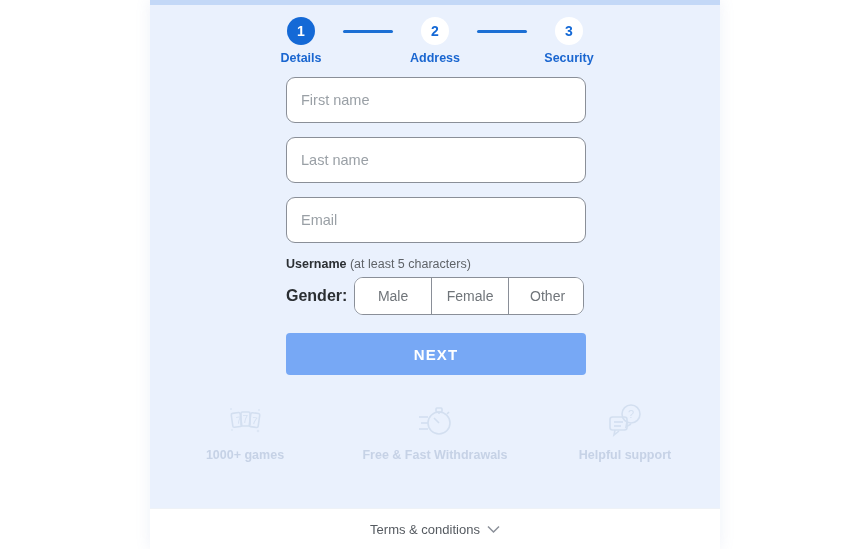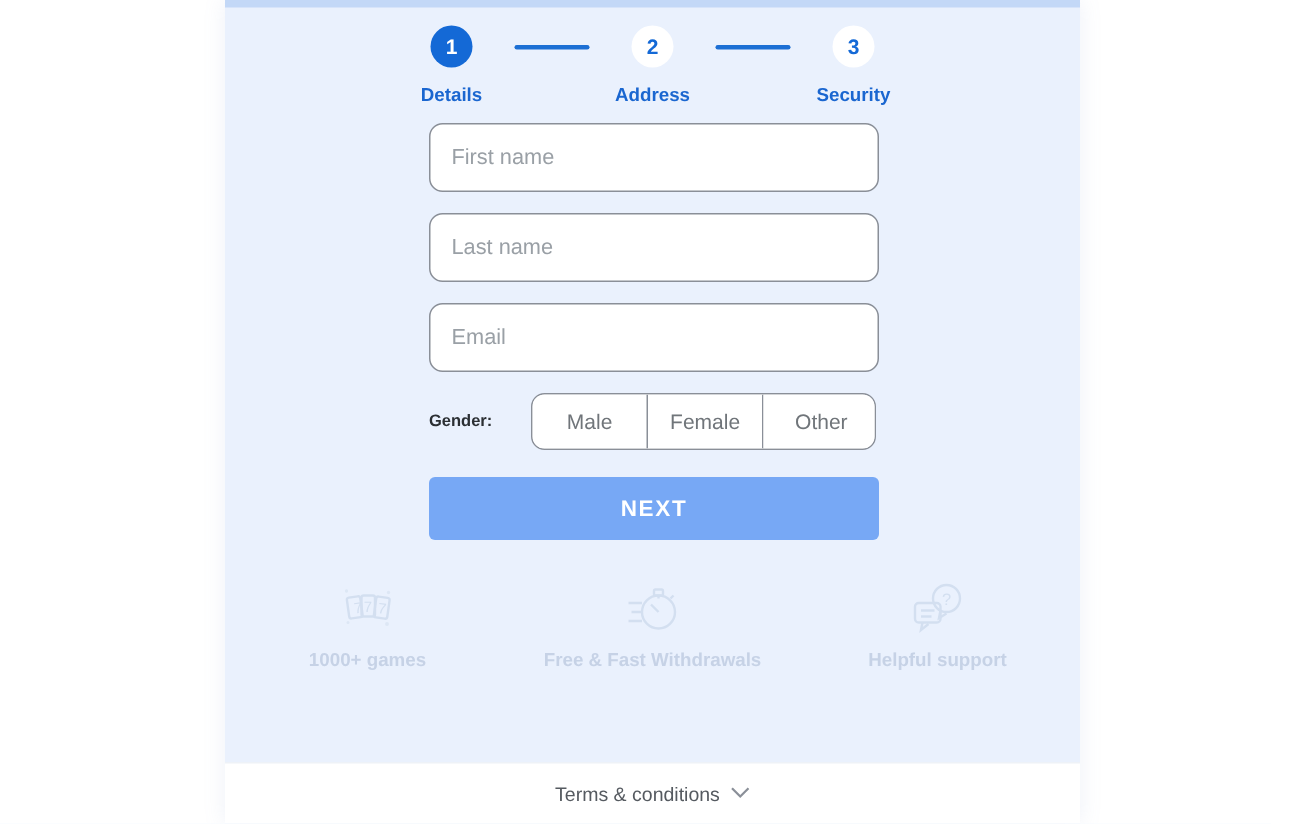--- a/index.html
+++ b/index.html
@@ -26,40 +26,40 @@
     padding-top: 12px;
   }
   .step { width: 84px; display: flex; flex-direction: column; align-items: center; }
   .step-circle {
     width: 28px; height: 28px; border-radius: 50%;
     display: flex; align-items: center; justify-content: center;
     font-size: 14px; font-weight: bold; line-height: 1;
   }
   .step-circle.active { background: #1469d6; color: #ffffff; }
   .step-circle.inactive { background: #ffffff; color: #1469d6; }
-  .step-label { margin-top: 11px; font-size: 12.5px; font-weight: bold; color: #1a66d0; }
+  .step-label { margin-top: 6px; font-size: 12.5px; font-weight: bold; color: #1a66d0; }
   .step-conn { width: 50px; height: 3px; background: #1c6fd4; margin-top: 13px; border-radius: 2px; }
 
   
   .fields { margin-top: 12px; padding: 0 136px 0 136px; }
   .field-input {
     display: block; width: 300px; height: 46px;
     background: #ffffff; border: 1px solid #8a8f98; border-radius: 9px;
     font-size: 14.5px; color: #3c4043; padding: 3px 14px; margin-bottom: 14px;
     font-family: "Liberation Sans", sans-serif; outline: none;
   }
   .field-input::placeholder { color: #9aa0a6; }
 
   .uname-label { font-size: 12.5px; color: #2b2f33; margin-bottom: 5px; }
   .uname-label b { font-weight: bold; }
   .uname-label span { color: #5f6368; }
 
   
   .gender-row { display: flex; align-items: center; margin-top: 6px; margin-bottom: 18px; }
-  .gender-label { font-size: 11px; font-weight: bold; color: #2b2f33; width: 69px; }
+  .gender-label { font-size: 16px; font-weight: bold; color: #2b2f33; width: 69px; }
   .seg {
     display: flex; height: 38px; border: 1px solid #8a8f98; border-radius: 9px;
     overflow: hidden; background: #fff;
   }
   .seg-btn {
     min-width: 77px; padding: 0 14px; display: flex; align-items: center; justify-content: center;
     font-size: 14px; color: #70757a; background: #ffffff; border: none;
     border-right: 1px solid #8a8f98; font-family: "Liberation Sans", sans-serif; cursor: pointer;
   }
   .seg-btn:last-child { border-right: none; }
@@ -119,20 +119,24 @@
       </div>
 
       <div class="fields">
 
         <input class="field-input" type="text" placeholder="First name" style="">
 
         <input class="field-input" type="text" placeholder="Last name" style="">
 
         <input class="field-input" type="text" placeholder="Email" style="">
 
+        <div class="uname-label">
+          <b>Username</b>
+          <span>(at least 5 characters)</span>
+        </div>
 
 
         <div class="gender-row">
           <div class="gender-label">Gender:</div>
           <div class="seg">
             <button class="seg-btn">Male</button>
             <button class="seg-btn">Female</button>
             <button class="seg-btn">Other</button>
           </div>
         </div>

